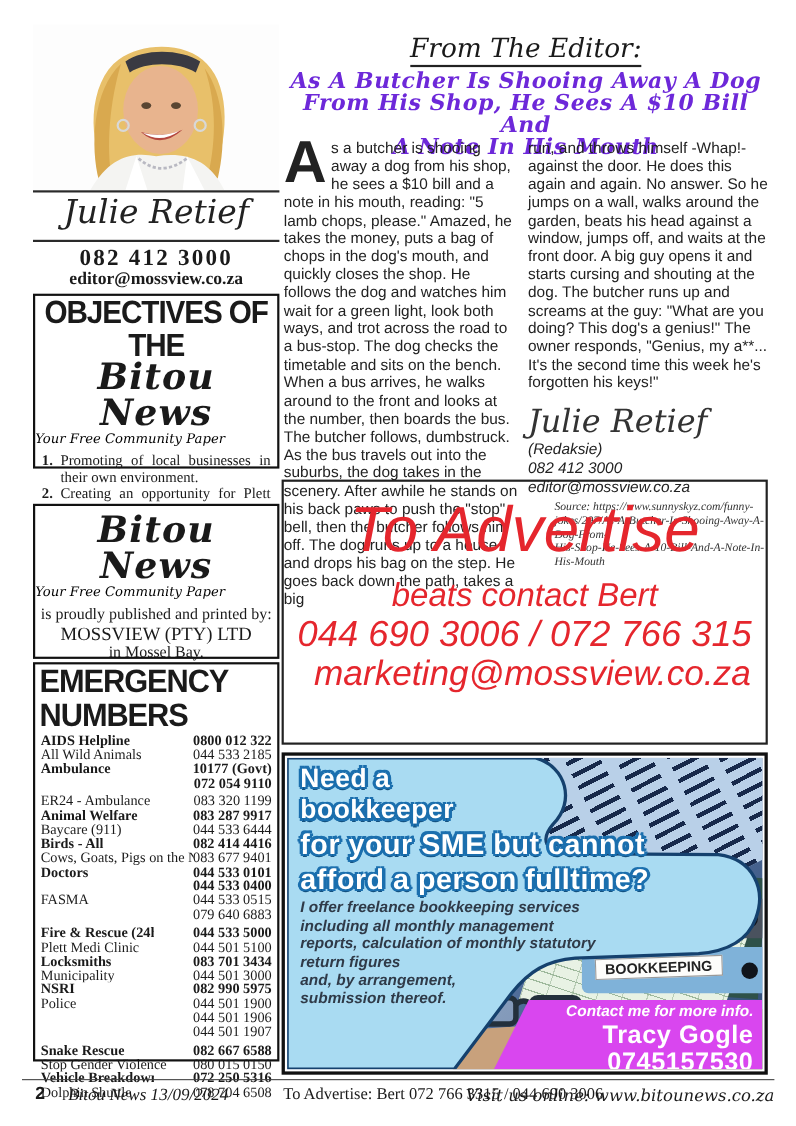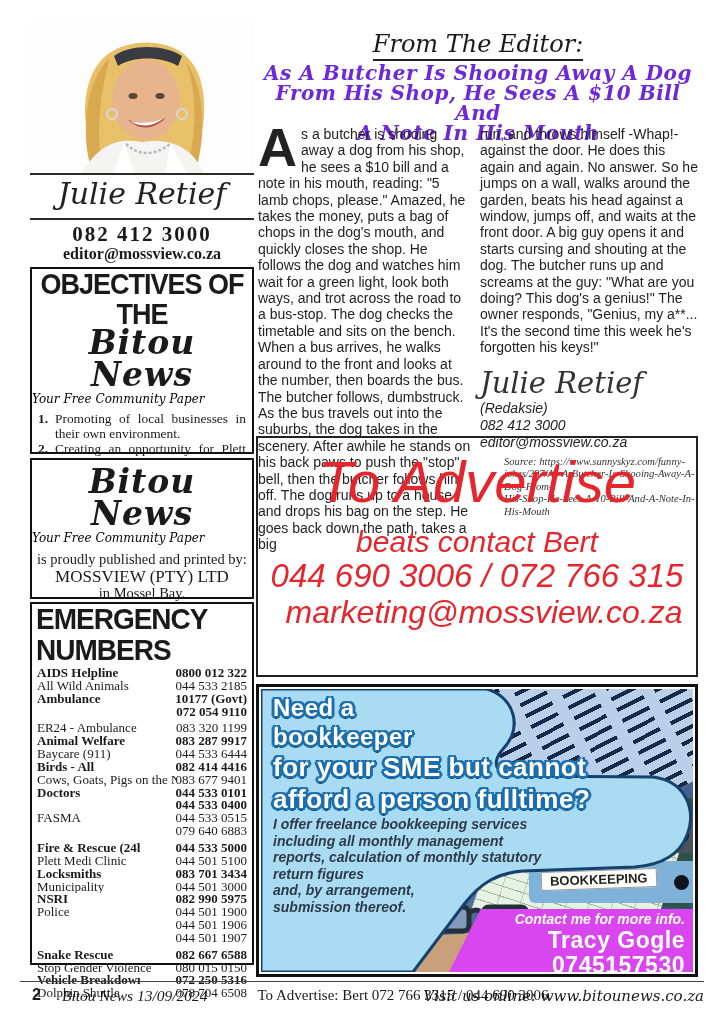--- a/index.html
+++ b/index.html
@@ -7,21 +7,21 @@
         font-family:"Liberation Serif", serif;color:#1a1a1a;}
   .photo-wrap{position:absolute;left:30px;top:22px;width:224px;height:151px;overflow:hidden;}
   .rule{position:absolute;left:30px;width:224px;height:0;border-top:2px solid #2a2a2a;}
   .sig-left{position:absolute;left:30px;top:176px;width:224px;text-align:center;
             font-family:"DejaVu Serif", serif;font-style:italic;font-size:30px;color:#222;}
   .phone-left{position:absolute;left:30px;top:222px;width:224px;text-align:center;
               font-weight:bold;font-size:21px;letter-spacing:2px;}
   .email-left{position:absolute;left:30px;top:245px;width:224px;text-align:center;
               font-weight:bold;font-size:16px;}
   .box{position:absolute;left:30px;width:224px;border:2px solid #111;background:#fff;box-sizing:border-box;}
-  .obj-box{top:267px;height:187px;}
+  .obj-box{top:267px;height:159px;}
   .pub-box{top:458px;height:141px;}
   .em-box{top:602px;height:363px;}
   .obj-title1{font-family:"Liberation Sans", sans-serif;font-weight:bold;font-size:27px;
               letter-spacing:-1px;text-align:center;line-height:28px;margin-top:2px;transform:scaleY(1.08);}
   .bitou-news{font-family:"DejaVu Serif", serif;font-weight:bold;font-style:italic;
               font-size:33px;text-align:center;line-height:32px;letter-spacing:1px;}
   .tagline{font-family:"DejaVu Serif", serif;font-style:italic;font-size:12px;
            text-align:left;line-height:17px;color:#000000;}
   .obj-list{margin:4px 6px 0 6px;font-size:13.4px;line-height:14.6px;text-align:justify;}
   .obj-item{position:relative;padding-left:17px;margin-bottom:1px;}

